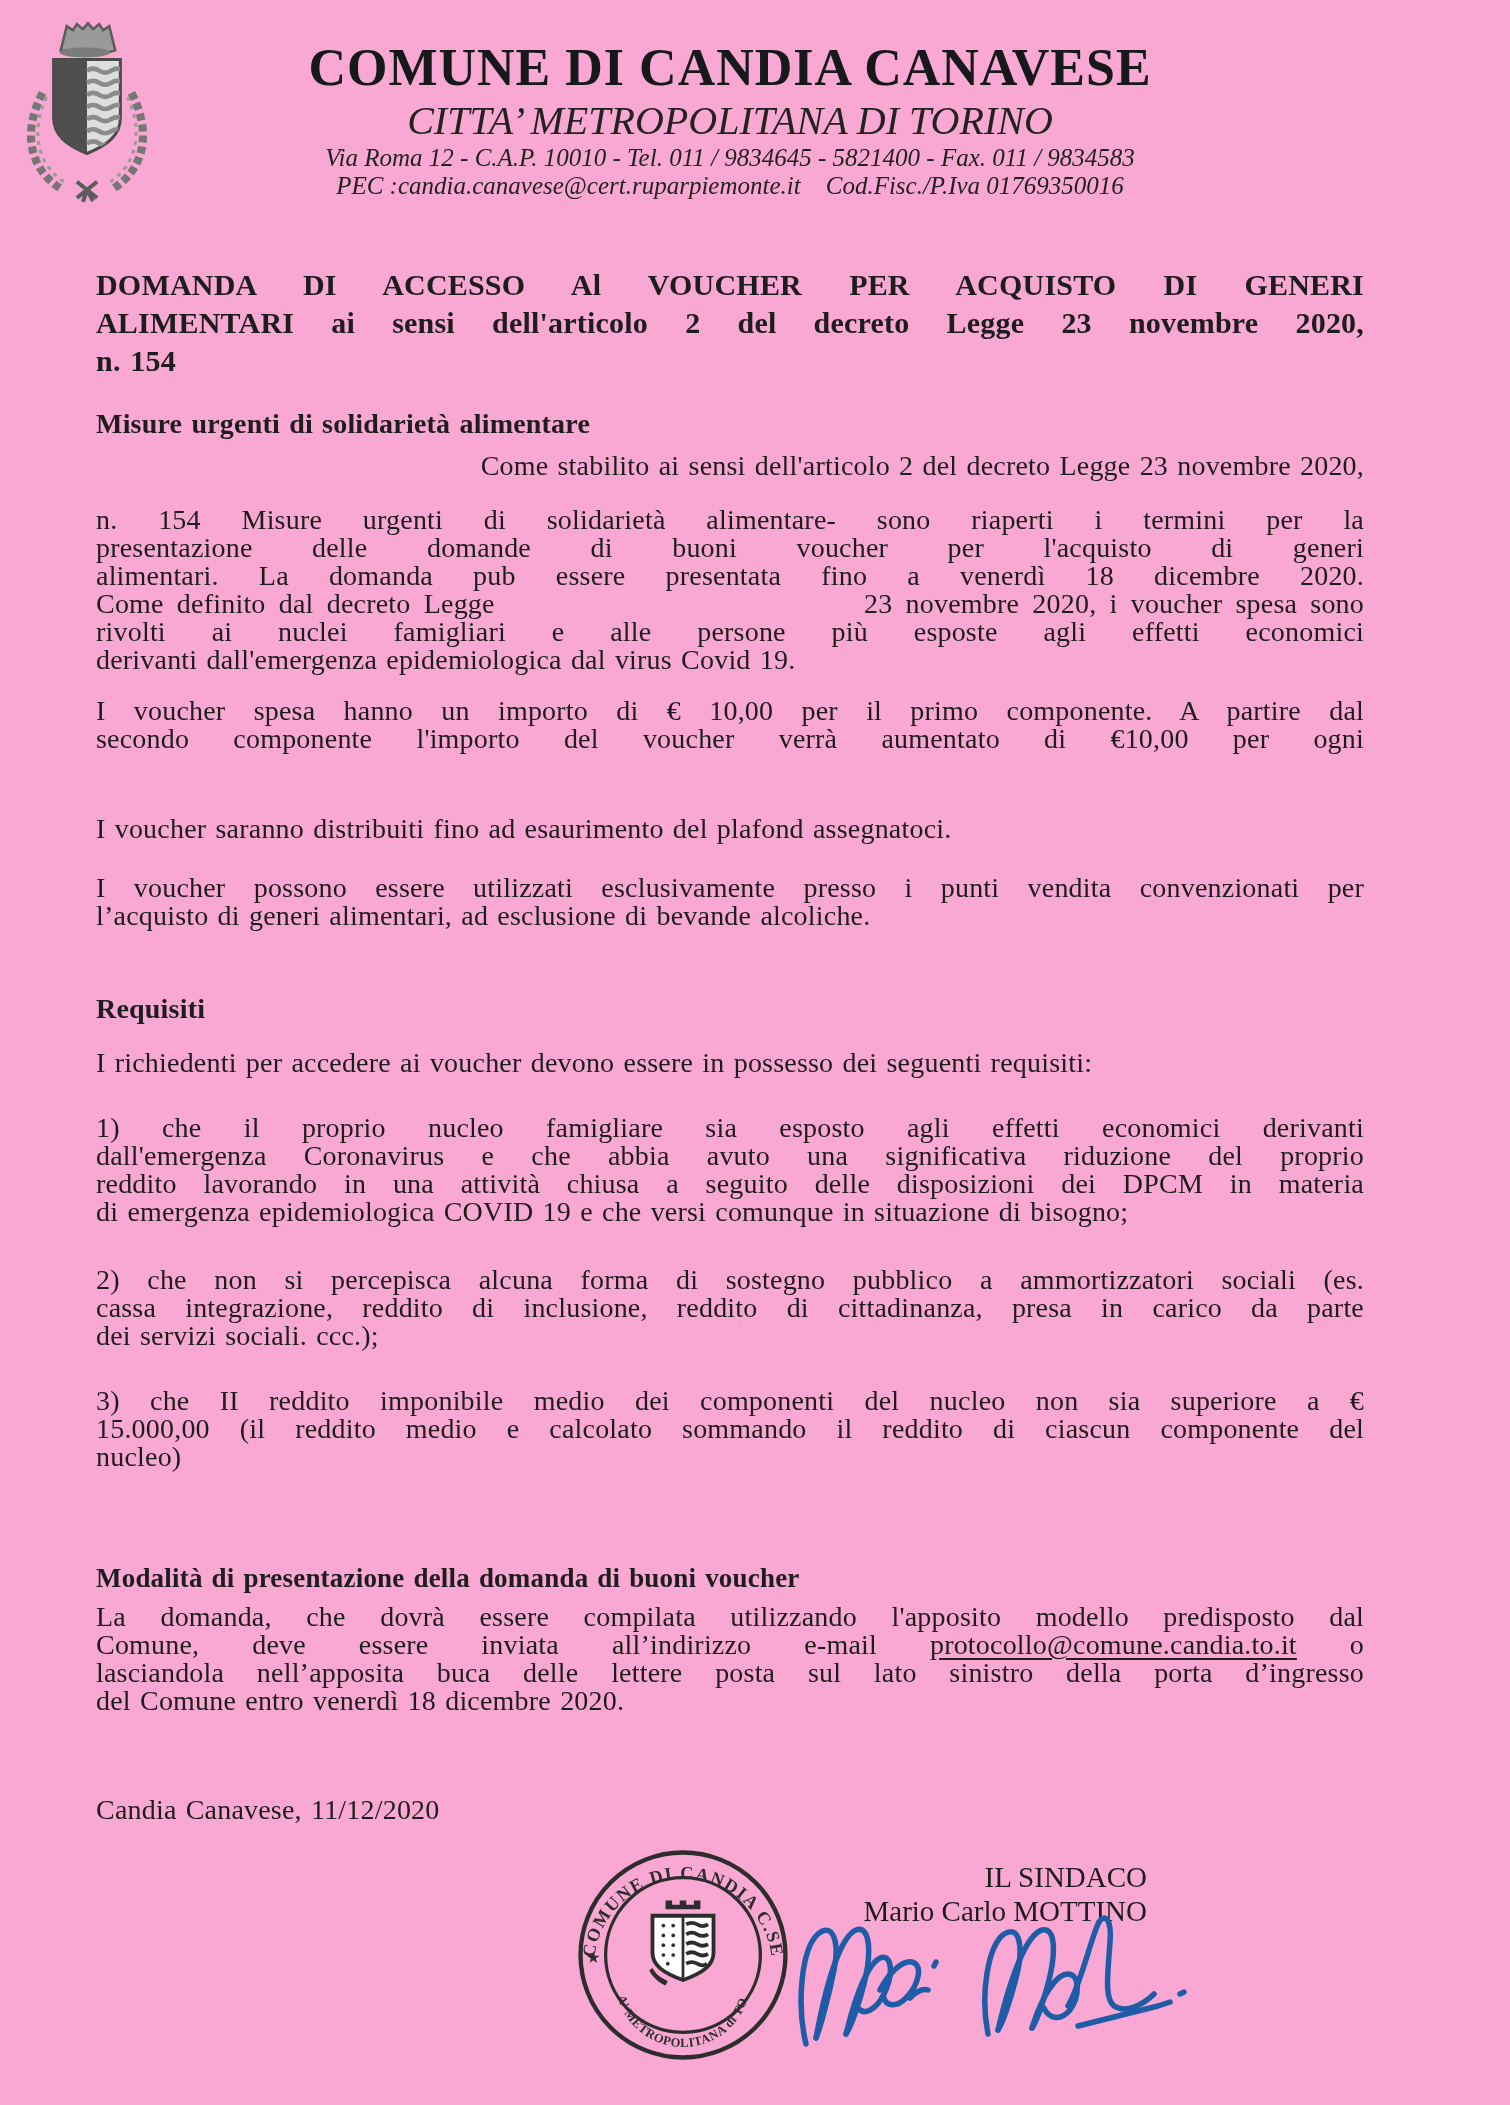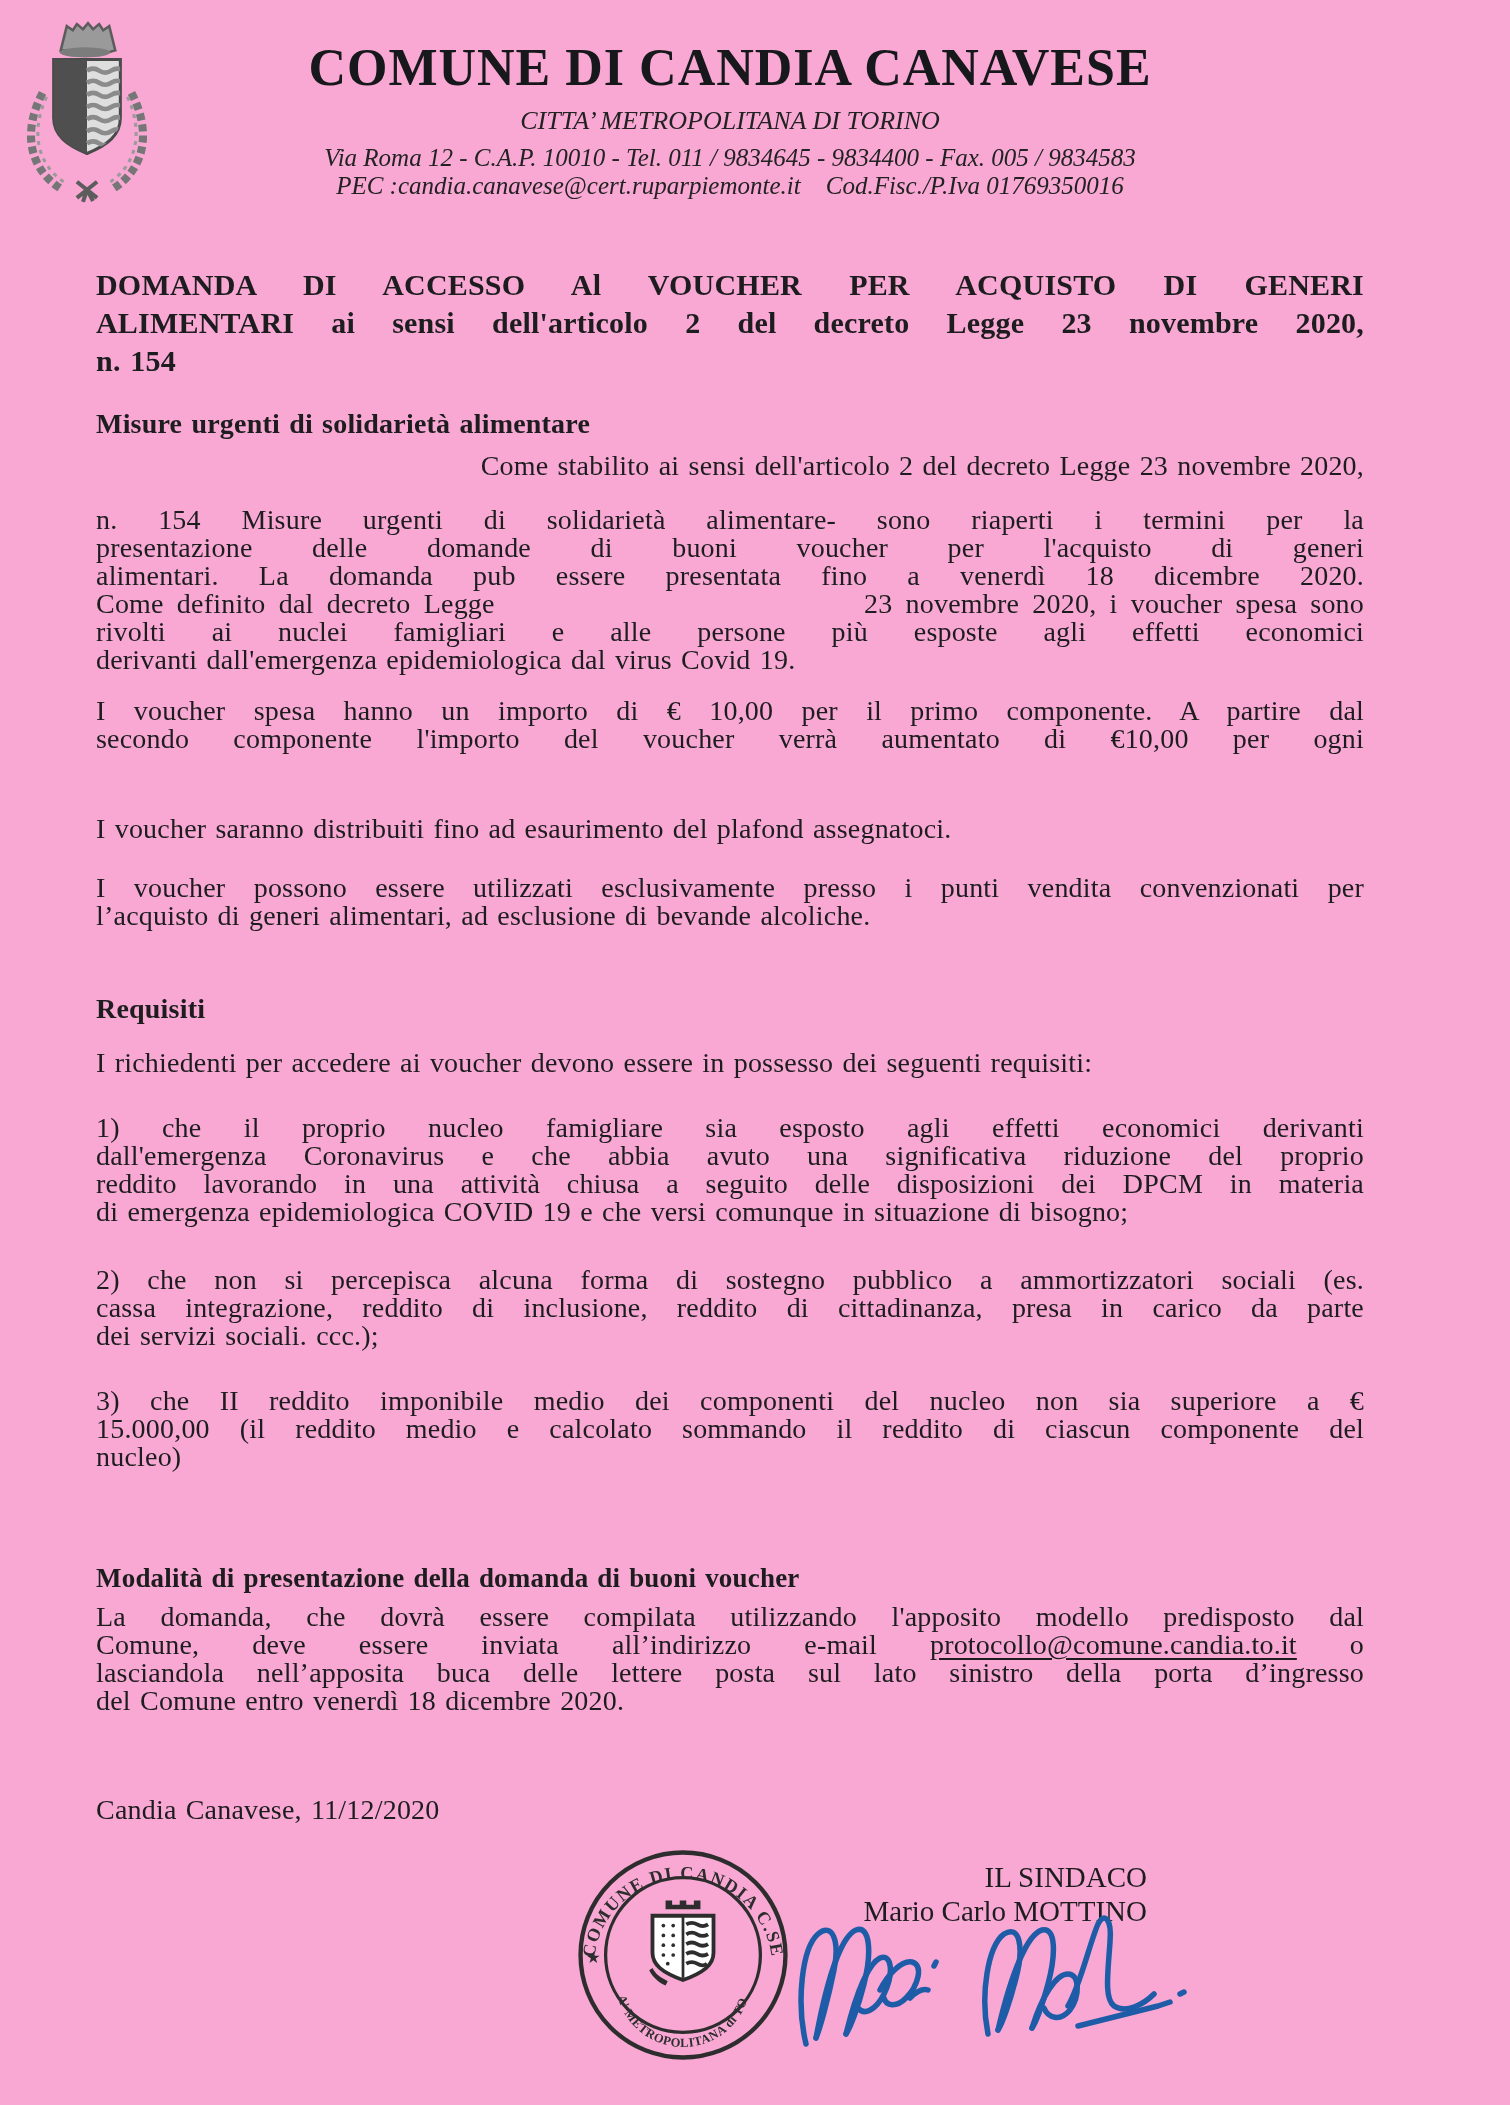--- a/index.html
+++ b/index.html
@@ -4,21 +4,21 @@
 <style>
   html,body{margin:0;padding:0;background:#ffffff;}
   .page{
     position:relative; width:1510px; height:2105px; background:#f9a8d4;
     font-family:"Liberation Serif","DejaVu Serif",serif; color:#1d1d1f; overflow:hidden;
   }
   
   .crest{position:absolute; left:26px; top:12px; width:122px; height:192px;}
   .hdr{position:absolute; left:150px; top:40px; width:1160px; text-align:center;}
   .hdr-title{font-size:52px; font-weight:bold; line-height:56px; letter-spacing:1px; color:#17181c;}
-  .hdr-sub{font-style:italic; font-size:26px; line-height:30px; margin-top:10px; color:#222;}
+  .hdr-sub{font-style:italic; font-size:40px; line-height:30px; margin-top:10px; color:#222;}
   .hdr-line{font-style:italic; font-size:25px; line-height:27px; margin-top:8px; color:#222;}
   .hdr-line + .hdr-line{margin-top:1px;}
   
   .block{
     position:absolute; left:96px; width:1268px;
     font-size:28px; line-height:28px; letter-spacing:.2px; word-spacing:2px; color:#1d1d1f;
   }
   .line{white-space:normal;}
   .jl{text-align:justify; text-align-last:justify;}
   #doc-title{top:266px; font-size:30px; line-height:38px; font-weight:bold;}
@@ -79,21 +79,21 @@
     <path d="M104,80 C 124,118 118,156 84,176" fill="none" stroke="#767676" stroke-width="8" stroke-dasharray="7 4"></path>
     <path d="M20,84 C 4,118 10,152 40,170" fill="none" stroke="#9a9a9a" stroke-width="3" stroke-dasharray="4 5"></path>
     <path d="M100,84 C 116,118 110,152 80,170" fill="none" stroke="#9a9a9a" stroke-width="3" stroke-dasharray="4 5"></path>
 
     <path d="M50,168 l20,16 M70,168 l-20,16 M60,176 l-4,12 M60,176 l6,11" stroke="#5c5c5c" stroke-width="4" fill="none"></path>
   </svg>
 
   <div class="hdr">
     <div class="hdr-title">COMUNE DI CANDIA CANAVESE</div>
     <div class="hdr-sub">CITTA’ METROPOLITANA DI TORINO</div>
-    <div class="hdr-line">Via Roma 12 - C.A.P. 10010 - Tel. 011 / 9834645 - 9834400 - Fax. 005 / 9834583</div>
+    <div class="hdr-line">Via Roma 12 - C.A.P. 10010 - Tel. 011 / 9834645 - 5821400 - Fax. 011 / 9834583</div>
     <div class="hdr-line">PEC :candia.canavese@cert.ruparpiemonte.it &nbsp; &nbsp;Cod.Fisc./P.Iva 01769350016</div>
   </div>
 
   <div class="block" id="doc-title">
       <div class="line jl">DOMANDA DI ACCESSO Al VOUCHER PER ACQUISTO DI GENERI</div>
       <div class="line jl">ALIMENTARI ai sensi dell'articolo 2 del decreto Legge 23 novembre 2020,</div>
       <div class="line">n. 154</div>
     </div>
   <div class="block" id="doc-subtitle">Misure urgenti di solidarietà alimentare</div>
 

